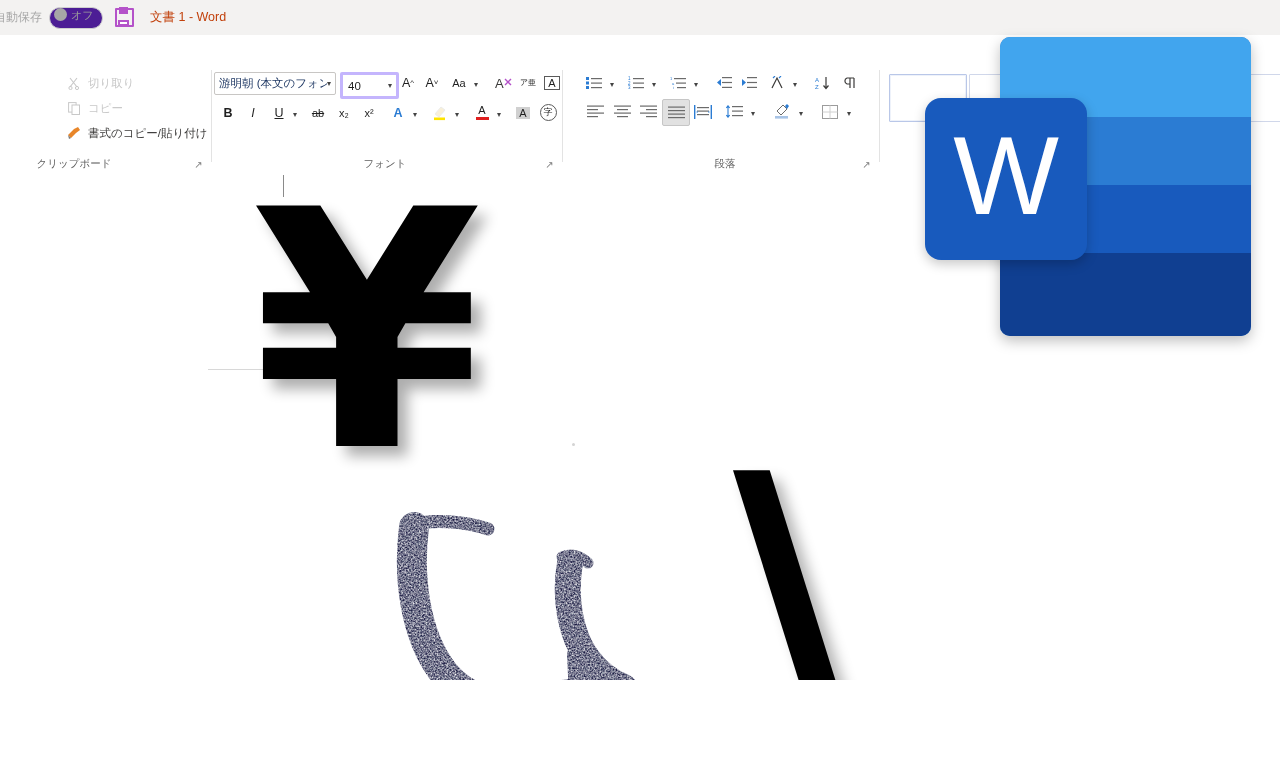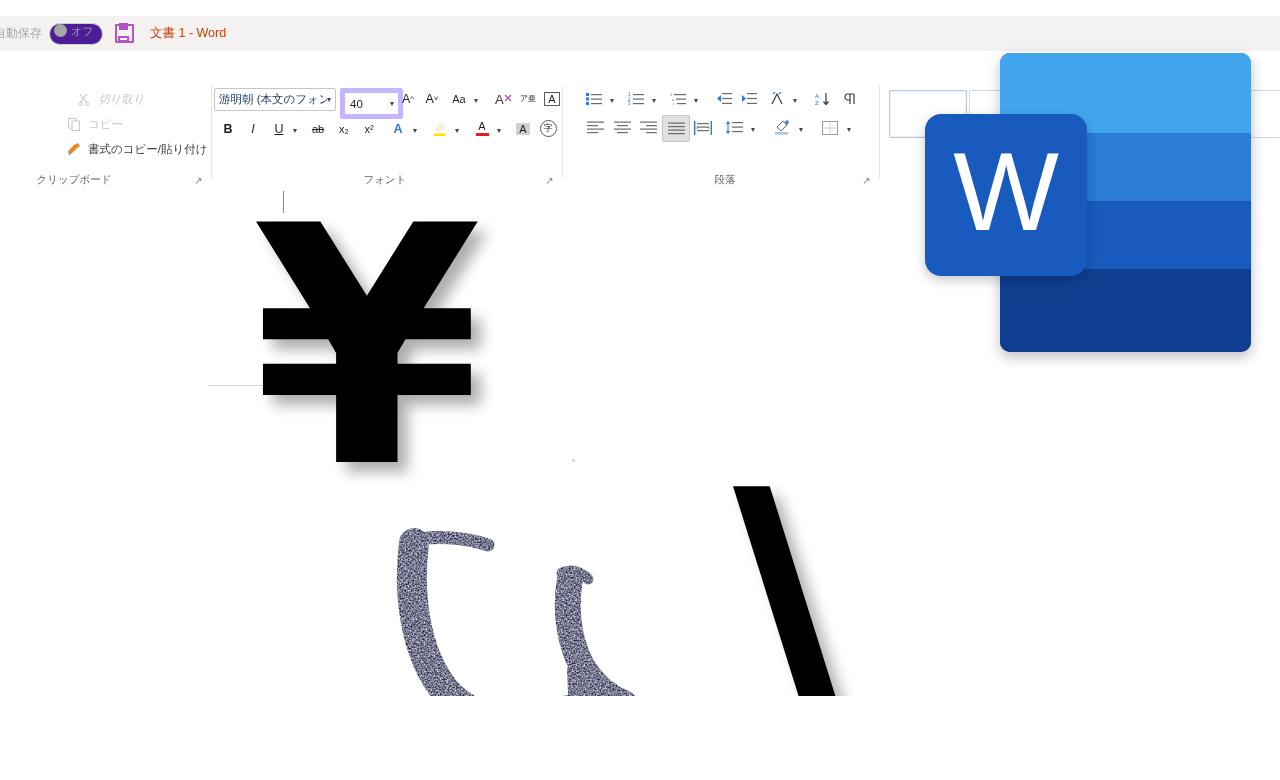--- a/index.html
+++ b/index.html
@@ -2,21 +2,21 @@
 <html><head>
 <meta charset="utf-8">
 <style>
   html,body{margin:0;padding:0;}
   body{
     width:1280px;height:780px;overflow:hidden;
     background:#ffffff;
     font-family:"Liberation Sans","DejaVu Sans",sans-serif;
     -webkit-font-smoothing:antialiased;
   }
-  .app{position:relative;width:1280px;height:680px;overflow:hidden;background:#fff;margin-top:16px;}
+  .app{position:relative;width:1280px;height:680px;overflow:hidden;background:#fff;}
 
   
   .titlebar{
     position:absolute;left:0;top:0;width:1280px;height:35px;
     background:#f3f2f1;
     display:flex;align-items:center;
   }
   .autosave{
     display:flex;align-items:center;gap:7px;
     margin-left:0px;padding-left:0px;
@@ -127,21 +127,21 @@
   .grp-font{left:207px;width:356px;}
   .fname{
     position:absolute;left:7px;top:10px;width:120px;height:21px;
     border:1px solid #c8c6c4;border-radius:2px;background:#fff;
     display:flex;align-items:center;
   }
   .fname .t{font-size:11.5px;color:#1f3864;margin-left:4px;white-space:nowrap;overflow:hidden;}
   .fname .cv{margin-left:auto;margin-right:4px;font-size:8px;color:#444;}
   .fsize{
     position:absolute;left:133px;top:10px;width:53px;height:21px;
-    border:5px solid #c4b5fd;border-radius:2px;background:#fff;
+    border:3px solid #c4b5fd;border-radius:2px;background:#fff;
     display:flex;align-items:center;
   }
   .fsize .t{font-size:11.5px;color:#1f1f1f;margin-left:5px;}
   .fsize .cv{margin-left:auto;margin-right:4px;font-size:8px;color:#444;}
   .fbtn{
     position:absolute;height:21px;display:flex;align-items:center;justify-content:center;
     font-size:12.5px;color:#1f1f1f;
   }
   .fbtn.sm{font-size:11px;}
   .cvs{font-size:8px;color:#444;}
@@ -243,21 +243,21 @@
     </span>
     <span class="doc-title">文書 1  -  Word</span>
 
   </div>
 
 
   <div class="ribbon">
 
     <div class="grp grp-clip">
 
-      <div class="clipbtn" style="left:76px;top:11px;font-style:italic;">
+      <div class="clipbtn" style="left:66px;top:11px;">
         <span class="ci">
           <svg width="13" height="13" viewBox="0 0 13 13">
               <path d="M2 1 L9 10 M9 1 L2 10" stroke="#c8c8c8" stroke-width="1.1" fill="none"></path>
               <circle cx="2.5" cy="11" r="1.6" stroke="#c8c8c8" stroke-width="1" fill="none"></circle>
               <circle cx="9" cy="11" r="1.6" stroke="#c8c8c8" stroke-width="1" fill="none"></circle>
             </svg>
         </span>
         <span>切り取り</span>
       </div>
 

